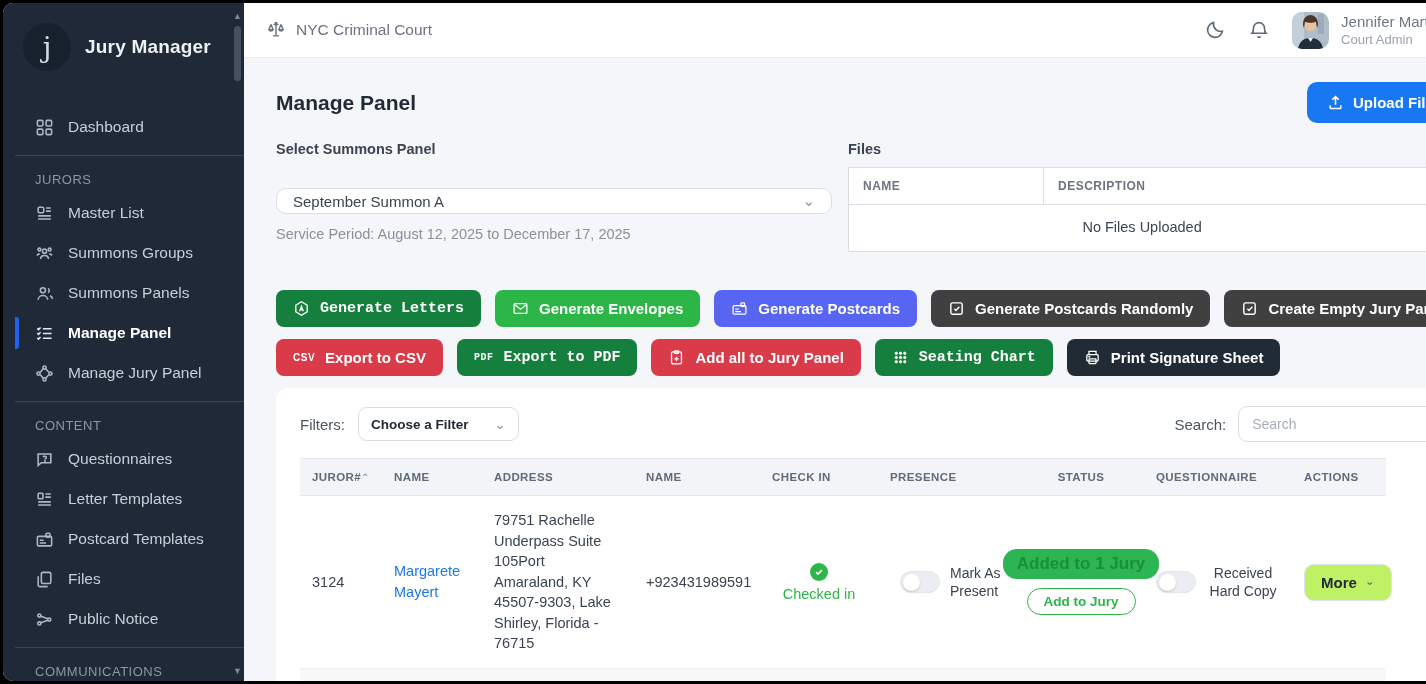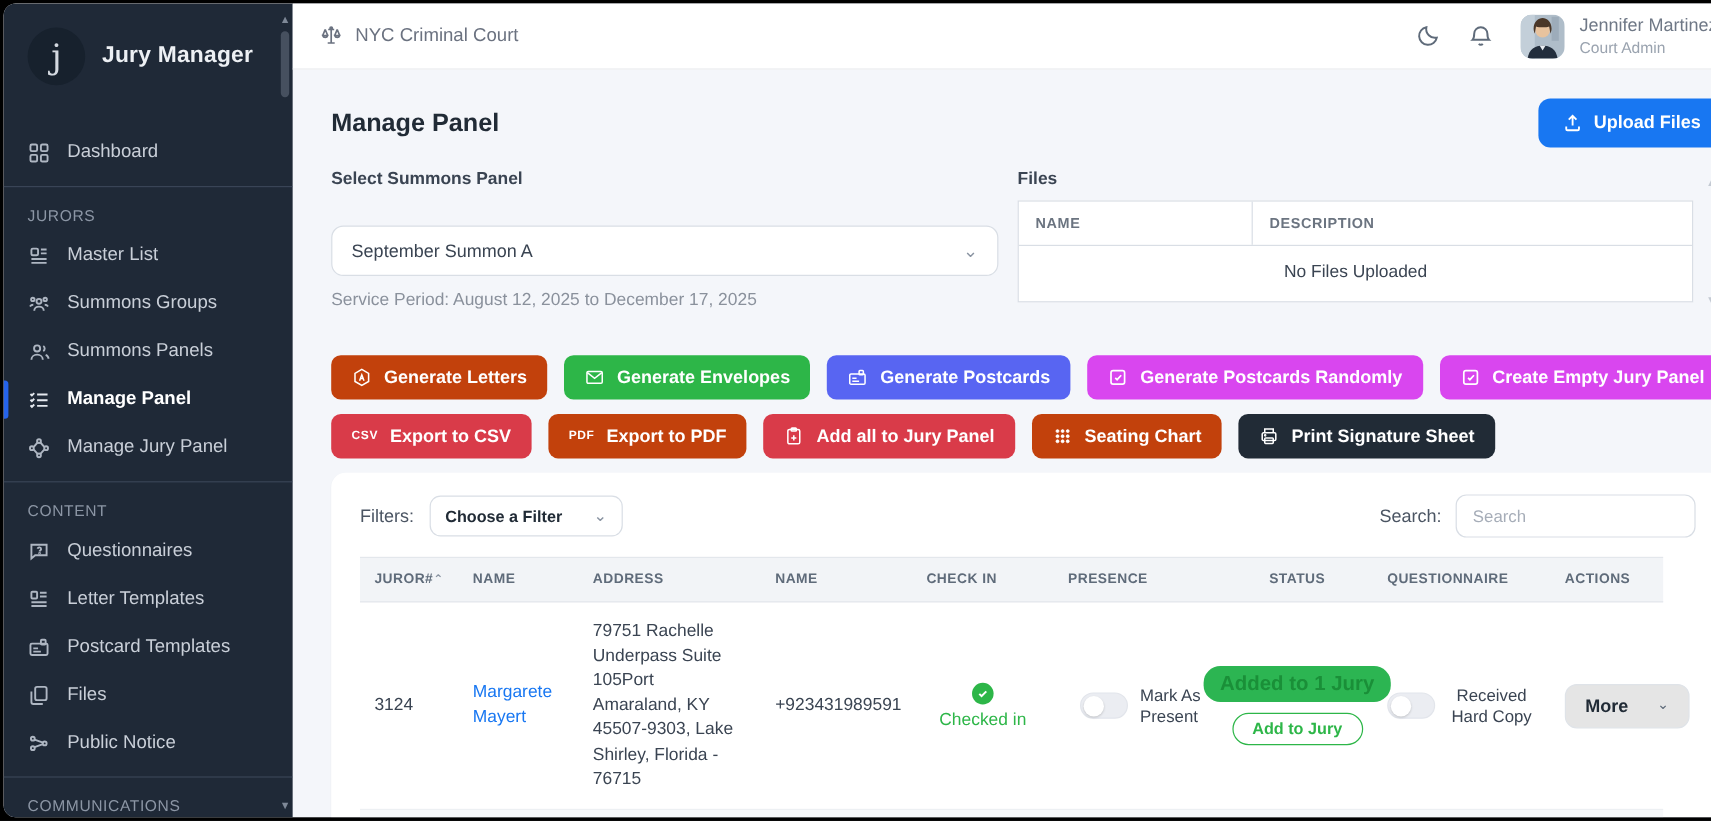--- a/index.html
+++ b/index.html
@@ -10,21 +10,21 @@
          border-radius:10px 0 0 10px; overflow:hidden; display:flex; background:#F4F6FA; }
 
   
   .sidebar { width:241px; background:#1F2937; color:#C9CFD8; flex:0 0 241px;
              position:relative; padding-top:14px; }
   .logo-row { display:flex; align-items:center; gap:14px; padding:6px 18px 18px 20px; }
   .logo-circle { width:48px; height:48px; border-radius:50%; background:#17212D;
                  display:flex; align-items:center; justify-content:center;
                  font-family:"DejaVu Serif",serif; font-size:28px; color:#D4D9E0; }
   .logo-title { font-size:19px; font-weight:bold; color:#EDF0F4; letter-spacing:.2px; }
-  .nav { margin-top:18px; }
+  .nav { margin-top:18px;margin-left:12px; }
   .nav-item { display:flex; align-items:center; gap:14px; height:40px; padding:0 20px;
               font-size:15.5px; color:#C9CFD8; cursor:pointer; position:relative; }
   .nav-item svg { width:19px; height:19px; stroke:#AEB6C2; flex:0 0 19px; }
   .nav-item.active { color:#FFFFFF; font-weight:bold; }
   .nav-item.active::before { content:""; position:absolute; left:0; top:4px; bottom:4px;
                              width:4px; background:#2563EB; border-radius:0 3px 3px 0; }
   .nav-item.active svg { stroke:#E5E9EF; }
   .nav-divider { height:1px; background:#394456; margin:8px 0; }
   .nav-section { font-size:13px; letter-spacing:.5px; color:#8C96A5; padding:8px 20px 6px; }
   .sb-scroll-thumb { position:absolute; right:3px; top:23px; width:7px; height:55px;
@@ -53,21 +53,21 @@
   .title-row { display:flex; align-items:center; justify-content:space-between; margin:6px 0 18px; }
   .page-title { font-size:21px; font-weight:bold; color:#212B36; }
   .btn-upload { display:flex; align-items:center; gap:9px; background:#1877F2; color:#fff;
                 border:none; font-size:15px; font-weight:bold; padding:0 20px; height:41px;
                 border-radius:10px; cursor:pointer; font-family:inherit; }
   .btn-upload svg { width:17px; height:17px; stroke:#fff; }
 
   .two-col { display:flex; gap:16px; }
   .col-left { width:556px; flex:0 0 556px; }
   .field-label { font-size:14.5px; font-weight:bold; color:#3A4452; margin-bottom:10px; }
-  .select-box { height:42px; background:#fff; border:1px solid #D9DEE5; border-radius:10px;
+  .select-box { height:26px; background:#fff; border:1px solid #D9DEE5; border-radius:10px;
                 display:flex; align-items:center; padding:0 16px; font-size:15px; color:#3A4452;
                 cursor:pointer;margin-top:31px; }
   .select-box .chev { margin-left:auto; color:#8A94A2; }
   .service-period { margin-top:12px; font-size:14.5px; color:#8A919C; }
 
   .col-right { flex:1; position:relative; padding-right:26px; }
   .files-table { border:1px solid #D9DEE5; background:#fff; width:100%; }
   .files-head { display:flex; border-bottom:1px solid #D9DEE5; }
   .files-head > div { font-size:12px; font-weight:bold; letter-spacing:.5px; color:#6B7480;
                       padding:11px 14px; }
@@ -77,24 +77,24 @@
   .files-arrow.up { top:6px; }
   .files-arrow.down { bottom:2px; }
 
   .btn-rows { margin-top:38px; }
   .btn-row { display:flex; gap:14px; margin-bottom:12px; flex-wrap:nowrap; }
   .abtn { display:flex; align-items:center; gap:10px; height:37px; padding:0 17px;
           border:none; border-radius:8px; color:#fff; font-size:15px; font-weight:bold;
           cursor:pointer; font-family:inherit; white-space:nowrap; }
   .abtn svg { width:17px; height:17px; stroke:#fff; }
   .abtn .txticon { font-size:10px; font-weight:bold; letter-spacing:.5px; }
-  .c-orange { background:#c2410c; }
+  .c-orange { background:#15803d;font-family:Liberation Mono, monospace; }
   .c-green  { background:#2DB648; }
   .c-indigo { background:#5865F2; }
-  .c-blue   { background:#d946ef; }
+  .c-blue   { background:#404040; }
   .c-red    { background:#D93B49; }
   .c-dark   { background:#212B36; }
 
   
   .card { background:#fff; border-radius:12px; margin-top:7px; padding:18px 24px 0;
           box-shadow:0 1px 2px rgba(20,30,50,.04); height:400px; }
   .filter-row { display:flex; align-items:center; margin-bottom:16px; }
   .filters-label { font-size:15px; color:#4B5563; margin-right:13px; }
   .filter-select { display:flex; align-items:center; gap:26px; border:1px solid #D9DEE5;
                    border-radius:9px; height:34px; padding:0 12px; font-size:13.5px;
@@ -135,21 +135,21 @@
   .toggle-label { font-size:14px; color:#3A4452; line-height:1.3; }
   .cell-status { flex-direction:column; align-items:center; justify-content:center; gap:9px; }
   .badge-added { background:#2CB552; color:#1A8F38; font-size:17px; font-weight:bold;
                  padding:5px 14px; border-radius:14px; white-space:nowrap; }
   .badge-add { background:#fff; color:#2DB648; border:1.5px solid #2DB648; font-size:13.5px;
                font-weight:bold; padding:5px 16px; border-radius:15px; cursor:pointer;
                white-space:nowrap; font-family:inherit; }
   .cell-quest { align-items:center; gap:10px; justify-content:center; }
   .cell-quest .toggle-label { text-align:center; }
   .cell-actions { align-items:center; }
-  .btn-more { display:flex; gap:24px; background:#e5e5e5; border:1px solid #DFE3E8;
+  .btn-more { display:flex; gap:8px; background:#bef264; border:1px solid #DFE3E8;
               border-radius:10px; padding:9px 16px; font-size:15px; font-weight:bold; color:#212B36;
               cursor:pointer; font-family:inherit; }
   .btn-more .chev { color:#5F6B7A; font-size:12px; font-weight:normal; }
   .chev { font-family:"DejaVu Sans",sans-serif; }
 </style>
 </head>
 <body>
 
 <div class="app">
 

